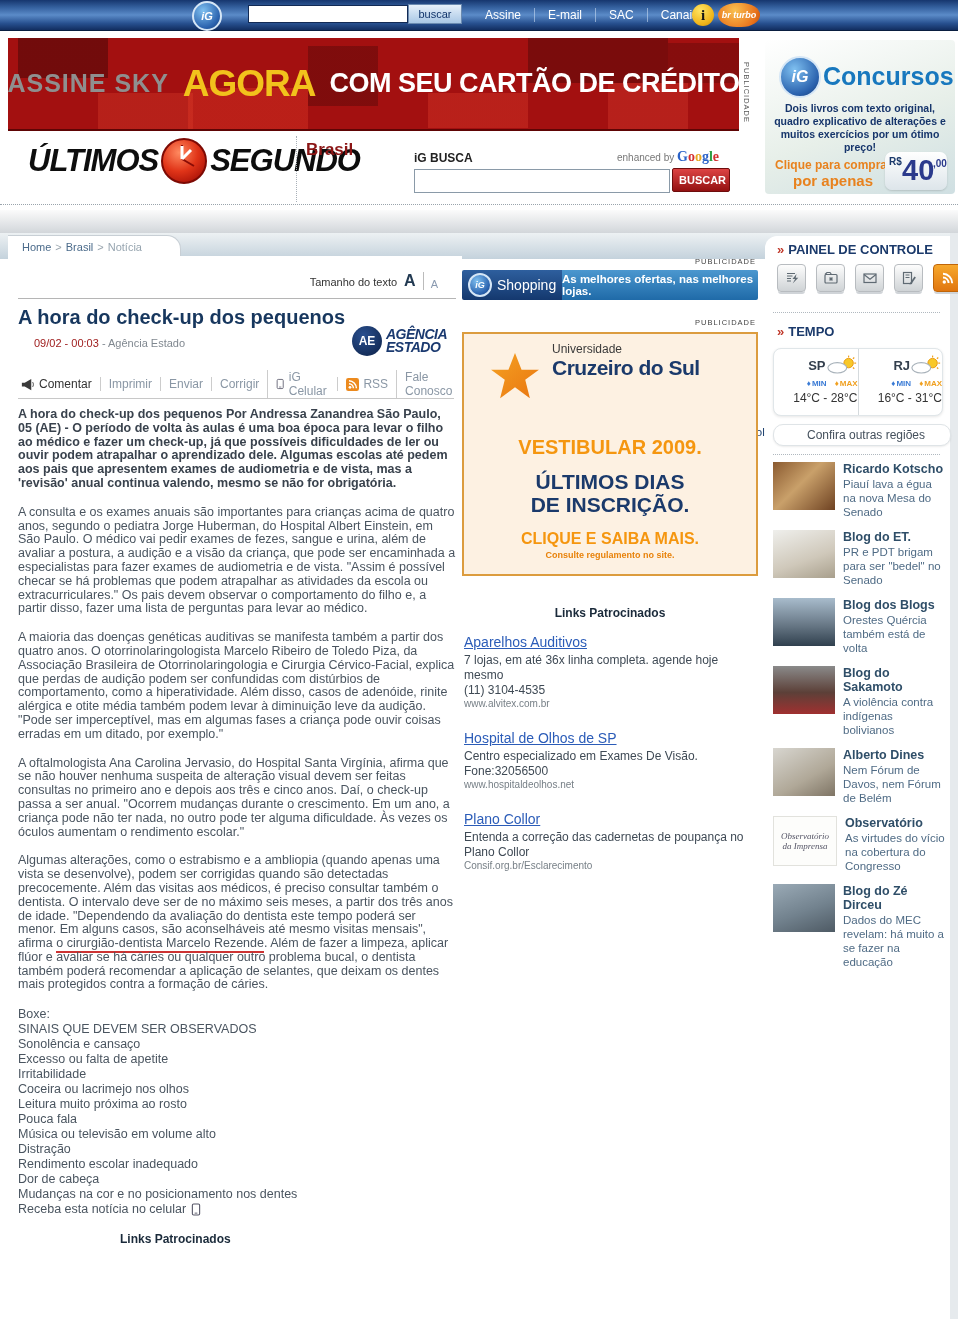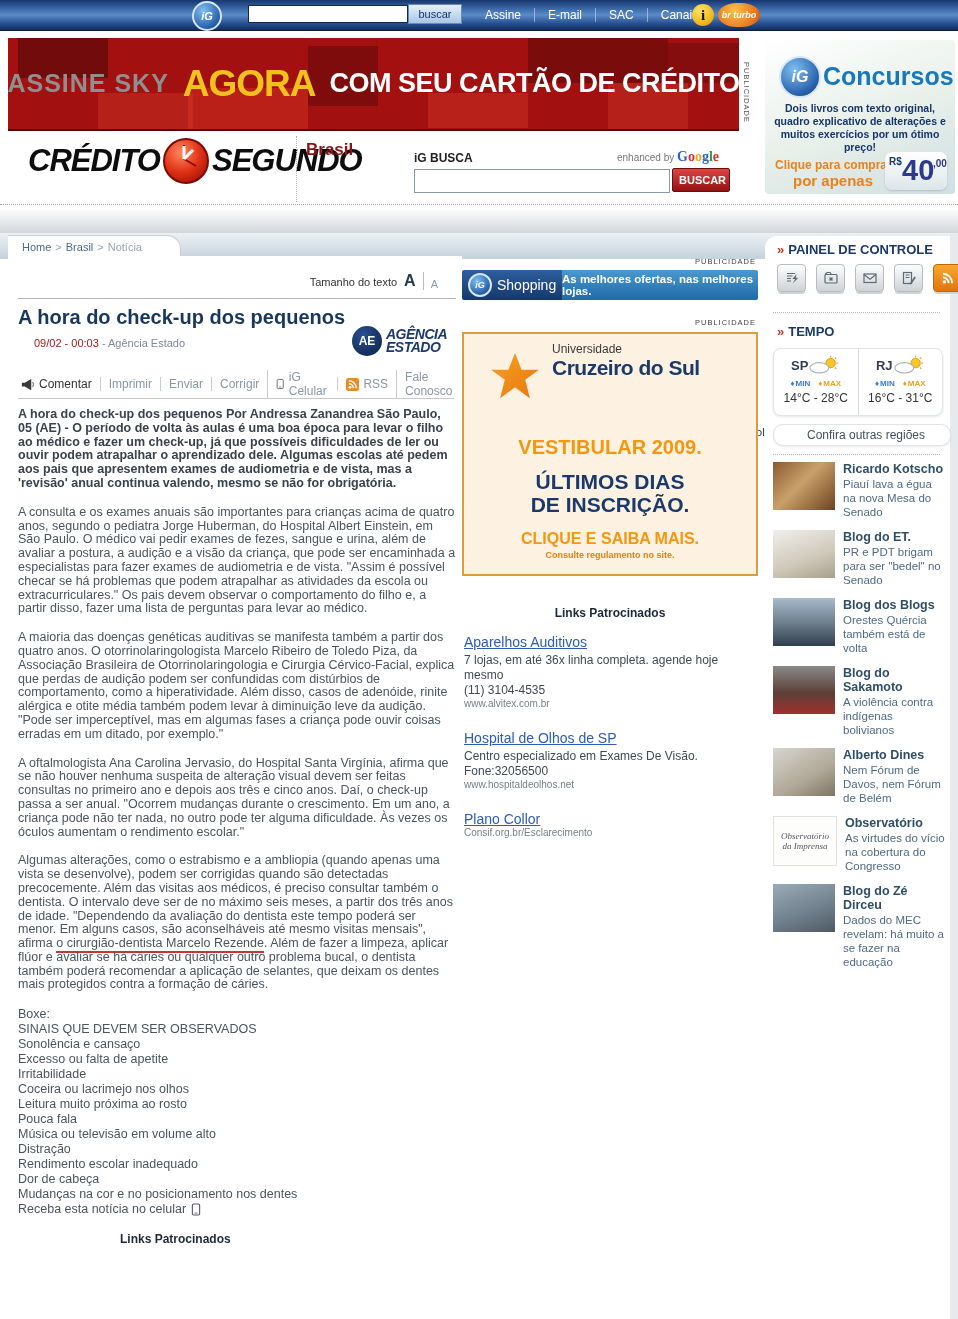--- a/index.html
+++ b/index.html
@@ -169,21 +169,21 @@
   .painel-title{position:absolute;left:12px;top:6px;}
   .icon-row{position:absolute;left:12px;top:28px;display:flex;gap:10px;}
   .icon-btn{width:27px;height:26px;border:1px solid #b8bcc0;border-radius:4px;cursor:pointer;
     background:linear-gradient(#fdfdfd,#cfd3d6);display:flex;align-items:center;justify-content:center;
     box-shadow:0 3px 0 -1px #d0d4d8;}
   .icon-btn.rss-btn{background:linear-gradient(#f7a82c,#e0760f);border-color:#c06508;}
   .sb-dot1{position:absolute;left:8px;right:10px;top:76px;border-top:1px dotted #b0b8bf;}
   .tempo-title{position:absolute;left:12px;top:88px;}
   .weather{position:absolute;left:8px;top:112px;width:168px;height:66px;background:#fff;
     border:1px solid #e0e6e9;border-radius:8px;box-shadow:0 1px 3px rgba(0,0,0,.10);display:flex;}
-  .w-cell{width:50%;text-align:center;padding-top:6px;}
+  .w-cell{width:50%;text-align:right;padding-top:6px;}
   .w-cell + .w-cell{border-left:1px solid #d5dadd;}
   .w-city{font-size:13px;font-weight:700;color:#333f4d;display:inline-flex;align-items:center;}
   .w-mm{font-size:8px;font-weight:700;margin-top:4px;}
   .w-min{color:#3a7bd5;} .w-max{color:#f0a020;margin-left:8px;}
   .w-min::before,.w-max::before{content:"\2666";margin-right:1px;}
   .w-temp{font-size:12px;color:#333;margin-top:3px;}
   .outras{position:absolute;left:8px;top:188px;width:168px;height:20px;background:#fff;
     border:1px solid #dfe4e7;border-radius:10px;display:flex;align-items:center;justify-content:center;
     font-size:12px;color:#44505c;cursor:pointer;box-shadow:0 1px 2px rgba(0,0,0,.08);padding-left:8px;}
   .sb-dot2{position:absolute;left:8px;right:10px;top:218px;border-top:1px dotted #b0b8bf;}
@@ -241,21 +241,21 @@
     <div class="conc-cta1">Clique para comprar</div>
     <div class="conc-cta2">por apenas</div>
     <div class="price-box">
       <span class="price-cur">R$</span>
       <span class="price-int">40</span>
       <span class="price-cents">,00</span>
     </div>
   </div>
 
   <div class="logo-row">
-    <span class="logo-word">CRÉDITO</span>
+    <span class="logo-word">ÚLTIMOS</span>
     <span class="clock">
       <svg width="42" height="42" viewBox="0 0 42 42" style="position:absolute;left:-2px;top:-2px;">
         <line x1="21" y1="21" x2="21" y2="7" stroke="#8a0c06" stroke-width="2"></line>
         <line x1="21" y1="21" x2="33" y2="28" stroke="#8a0c06" stroke-width="2"></line>
         <line x1="21" y1="21" x2="21" y2="8" stroke="#ffffff" stroke-width="3"></line>
         <line x1="21" y1="21" x2="30" y2="12" stroke="#ffffff" stroke-width="3"></line>
       </svg>
     </span>
     <span class="logo-word">SEGUNDO</span>
   </div>
@@ -418,20 +418,21 @@
         <div class="u">www.alvitex.com.br</div>
       </div>
       <div class="sp-item">
         <div class="t">Hospital de Olhos de SP</div>
         <div class="d">Centro especializado em Exames De Visão.</div>
         <div class="ph">Fone:32056500</div>
         <div class="u">www.hospitaldeolhos.net</div>
       </div>
       <div class="sp-item">
         <div class="t">Plano Collor</div>
+        <div class="d">Entenda a correção das cadernetas de poupança no Plano Collor</div>
         <div class="u">Consif.org.br/Esclarecimento</div>
       </div>
     </div>
   </div>
 
   <div class="sidebar">
     <div class="sb-title painel-title">
       <span class="sb-chev">»</span>
       <span>PAINEL DE CONTROLE</span>
     </div>

